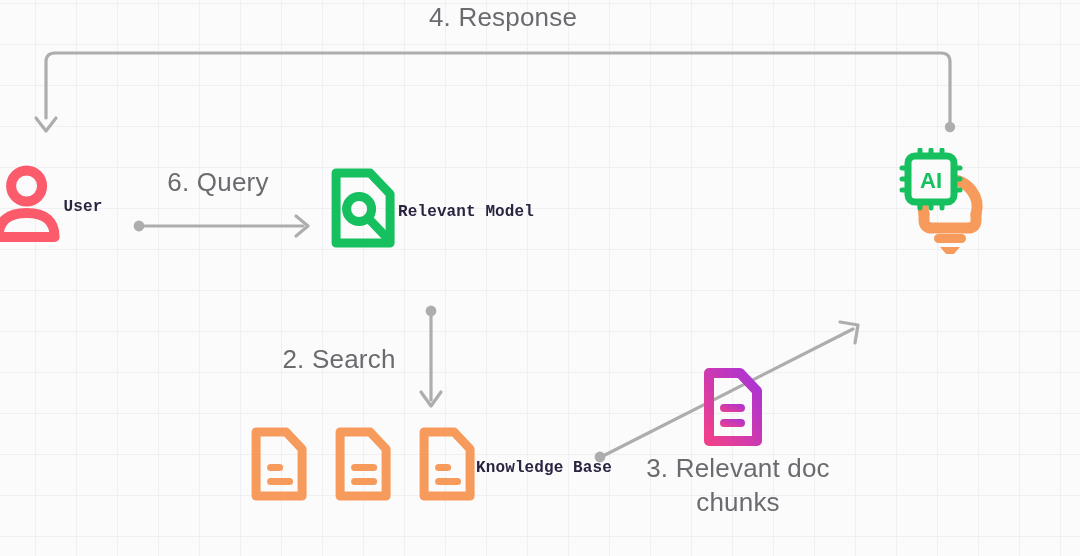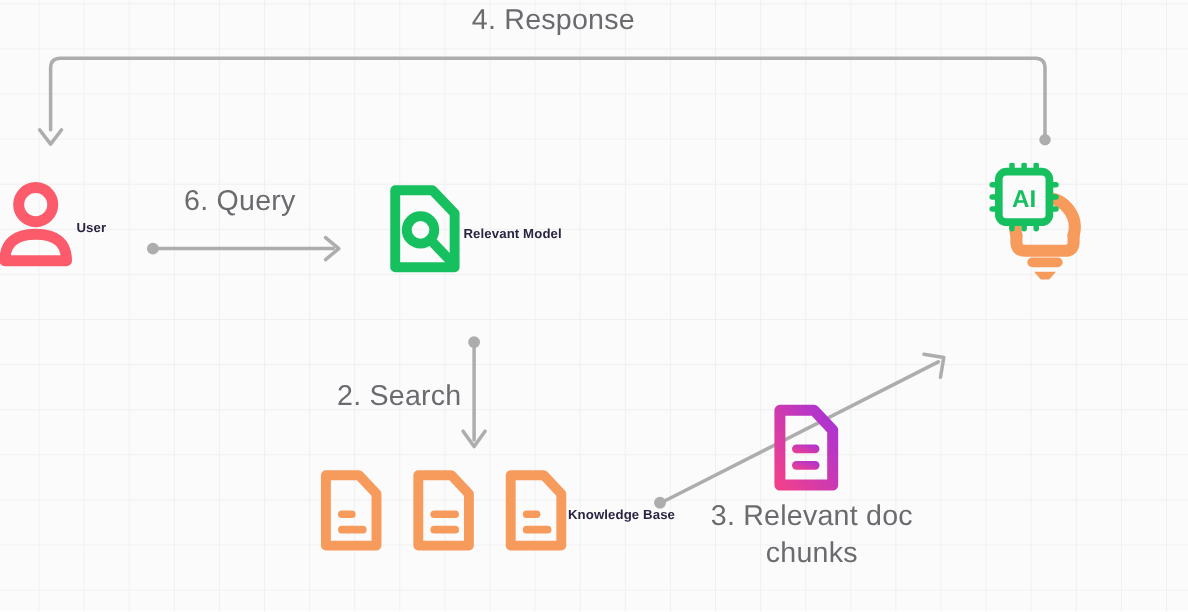--- a/index.html
+++ b/index.html
@@ -28,25 +28,26 @@
     height: 556px;
   }
   .node {
     position: absolute;
     display: flex;
     flex-direction: row;
     align-items: center;
   }
   .node-label {
     font-weight: bold;
-    font-size: 12px;
+    font-size: 16px;
     color: #2b2440;
     letter-spacing: 0.1px;
     white-space: nowrap;
     margin-top: 8px;
+    font-family: Liberation Mono, monospace;
   }
   .edge-label {
     position: absolute;
     font-size: 26px;
     color: #6b6b6f;
     white-space: nowrap;
     letter-spacing: 0.2px;
     line-height: 1.3;
   }
   .edge-label.two-line { text-align: center; white-space: normal; }
@@ -85,21 +86,21 @@
 
     <g>
       <line x1="601" y1="457" x2="853" y2="329" stroke="#adadad" stroke-width="3.2" stroke-linecap="round"></line>
       <path d="M 840,322 L 858,325 L 855,343" fill="none" stroke="#adadad" stroke-width="3.2" stroke-linecap="round" stroke-linejoin="round"></path>
       <circle cx="600" cy="457" r="5.4" fill="#adadad"></circle>
     </g>
   </svg>
 
   <div class="edge-label" style="left:218px; top:166px; transform:translateX(-50%);">6. Query</div>
 
-  <div class="edge-label" style="left:363px; top:343px; transform:translateX(-50%);">2. Search</div>
+  <div class="edge-label" style="left:339px; top:343px; transform:translateX(-50%);">2. Search</div>
 
   <div class="edge-label two-line" style="left:738px; top:452px; width:230px; transform:translateX(-50%);">
     <div>3. Relevant doc</div>
     <div>chunks</div>
   </div>
 
   <div class="edge-label" style="left:503px; top:1px; transform:translateX(-50%);">4. Response</div>
 
   <div class="node" style="left:46px; top:163px; transform:translateX(-50%);">
     <span class="icon-wrap">
@@ -145,21 +146,21 @@
           <line x1="54" y1="20" x2="62" y2="20"></line>
           <line x1="54" y1="31" x2="62" y2="31"></line>
           <line x1="54" y1="42" x2="62" y2="42"></line>
         </g>
         <rect x="10" y="8" width="46" height="46" rx="7" fill="#fbfbfc" stroke="#17c05f" stroke-width="7"></rect>
         <text x="33" y="40" text-anchor="middle" fill="#17c05f" font-family="Liberation Sans, sans-serif" font-size="22" font-weight="bold">AI</text>
       </svg>
     </span>
   </div>
 
-  <div class="node" style="left:452px; top:426px; transform:translateX(-50%);">
+  <div class="node" style="left:431px; top:426px; transform:translateX(-50%);">
     <span class="icon-wrap" style="display:flex; gap:26px;">
       <svg width="58" height="76" viewBox="0 0 58 76" xmlns="http://www.w3.org/2000/svg">
         <path d="M 6,6 L 36,6 L 52,23 L 52,70 L 6,70 Z" fill="none" stroke="#f79b5c" stroke-width="9" stroke-linejoin="round"></path>
         <rect x="17" y="38" width="16" height="7" rx="3.5" fill="#f79b5c"></rect>
         <rect x="17" y="52" width="26" height="7" rx="3.5" fill="#f79b5c"></rect>
       </svg>
       <svg width="58" height="76" viewBox="0 0 58 76" xmlns="http://www.w3.org/2000/svg">
         <path d="M 6,6 L 36,6 L 52,23 L 52,70 L 6,70 Z" fill="none" stroke="#f79b5c" stroke-width="9" stroke-linejoin="round"></path>
         <rect x="17" y="38" width="26" height="7" rx="3.5" fill="#f79b5c"></rect>
         <rect x="17" y="52" width="26" height="7" rx="3.5" fill="#f79b5c"></rect>

